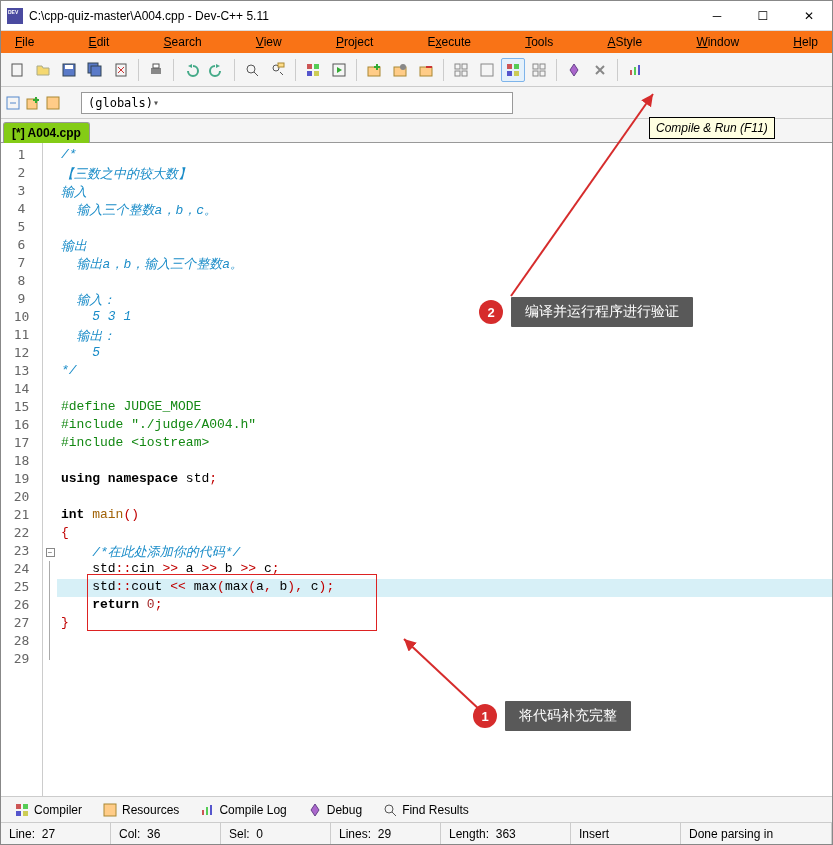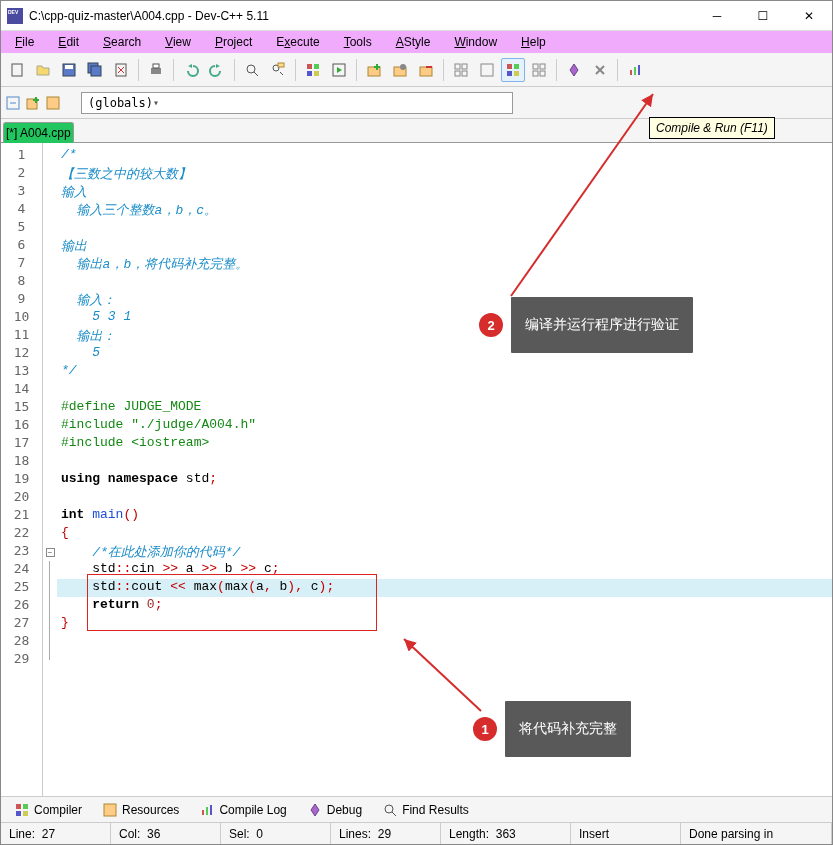--- a/index.html
+++ b/index.html
@@ -3,59 +3,59 @@
 <meta charset="utf-8">
 <style>
 * { box-sizing: border-box; margin: 0; padding: 0; }
 body { font-family: "Segoe UI", Tahoma, sans-serif; font-size: 12px; background: #fff; width: 833px; height: 845px; overflow: hidden; display: flex; flex-direction: column; border: 1px solid #888; position: relative; }
 .titlebar { height: 30px; display: flex; align-items: center; padding: 0 0 0 6px; background: #fff; border-bottom: 1px solid #ddd; }
 .titlebar .app-icon { width: 16px; height: 16px; background: #4a4aa0; margin-right: 6px; position: relative; }
 .titlebar .app-icon::after { content: "DEV"; font-size: 5px; color: #fff; position: absolute; top: 1px; left: 1px; font-weight: bold; }
 .titlebar .title { flex: 1; font-size: 12px; color: #000; }
 .titlebar .win-btns { display: flex; }
 .titlebar .win-btn { width: 46px; height: 30px; display: flex; align-items: center; justify-content: center; cursor: pointer; font-size: 12px; }
-.menubar { height: 22px; display: flex; align-items: center; padding: 0 6px; background: #f0abfc; gap: 8px; }
+.menubar { height: 22px; display: flex; align-items: center; padding: 0 6px; background: #f97316; gap: 8px; justify-content: space-between; }
 .menubar .menu-item { padding: 2px 8px; cursor: pointer; font-size: 12px; }
 .menubar .menu-item .ul { text-decoration: underline; }
 .toolbar { height: 34px; display: flex; align-items: center; padding: 2px 4px; background: #f5f5f5; border-bottom: 1px solid #ccc; gap: 2px; }
 .toolbar .tb-btn { width: 24px; height: 24px; display: flex; align-items: center; justify-content: center; cursor: pointer; border: 1px solid transparent; border-radius: 2px; }
 .toolbar .sep { width: 1px; height: 22px; background: #ccc; margin: 0 3px; }
 .secondbar { height: 32px; display: flex; align-items: center; padding: 2px 4px; background: #f5f5f5; border-bottom: 1px solid #ccc; gap: 4px; }
 .secondbar .combo { flex: 0 0 432px; height: 22px; border: 1px solid #999; background: #fff; display: flex; align-items: center; padding: 0 6px; font-family: Consolas, monospace; font-size: 12px; }
 .secondbar .combo .dd { font-size: 10px; color: #555; }
 .tabs { height: 24px; display: flex; align-items: flex-end; background: #f5f5f5; border-bottom: 1px solid #999; padding-left: 2px; }
-.tabs .tab { padding: 3px 2px; background: #22c55e; border: 1px solid #999; border-bottom: none; border-radius: 3px 3px 0 0; font-size: 12px; position: relative; top: 1px; cursor: pointer; }
+.tabs .tab { padding: 3px 8px; background: #84cc16; border: 1px solid #999; border-bottom: none; border-radius: 3px 3px 0 0; font-size: 12px; position: relative; top: 1px; cursor: pointer; font-weight: bold; }
 .editor { flex: 1; display: flex; background: #fff; overflow: hidden; position: relative; }
 .gutter { width: 42px; background: #fff; border-right: 1px solid #ccc; padding-top: 4px; }
 .gutter .ln { height: 18px; text-align: center; color: #666; font-family: Consolas, monospace; font-size: 13px; }
 .fold-gutter { width: 14px; background: #fff; padding-top: 4px; }
 .fold-gutter .fg { height: 18px; display: flex; align-items: center; justify-content: center; position: relative; }
 .fold-gutter .fg .box { width: 9px; height: 9px; border: 1px solid #888; background: #fff; font-size: 8px; line-height: 7px; text-align: center; color: #555; }
 .fold-gutter .fg .vline { position: absolute; width: 1px; background: #aaa; left: 6px; }
 .code { flex: 1; padding-top: 4px; font-family: Consolas, "Courier New", monospace; font-size: 13px; position: relative; }
 .code .line { height: 18px; white-space: pre; padding-left: 4px; }
 .code .hl-line { background: #d7f0f7; }
 .c-cmt { color: #1a8cc8; font-style: italic; }
 .c-pp { color: #138813; }
 .c-kw { color: #000; font-weight: bold; }
 .c-num { color: #a52a2a; }
 .c-op  { color: #c00000; }
 .c-br { color: #c00000; }
 .c-str { color: #138813; }
-.c-fn { color: #1d4ed8; }
+.c-fn { color: #a16207; }
 .code .redbox { position: absolute; border: 1px solid #d22; pointer-events: none; }
 .bottom-tabs { height: 26px; display: flex; align-items: center; background: #f5f5f5; border-top: 1px solid #ccc; padding: 9px 4px; gap: 2px; }
 .bottom-tabs .btab { display: flex; align-items: center; padding: 2px 8px; border: 1px solid transparent; cursor: pointer; gap: 4px; font-size: 12px; }
 .statusbar { height: 22px; display: flex; align-items: center; background: #f5f5f5; border-top: 1px solid #ccc; font-size: 12px; }
 .statusbar .cell { padding: 0 8px; border-right: 1px solid #ccc; height: 100%; display: flex; align-items: center; }
 .statusbar .spacer { flex: 1; }
 .tooltip { position: absolute; background: #ffffe1; border: 1px solid #000; padding: 3px 6px; font-size: 12px; z-index: 50; }
 .annot { position: absolute; display: flex; align-items: center; z-index: 40; pointer-events: none; }
 .annot .num-circle { width: 24px; height: 24px; border-radius: 50%; background: #d62c2c; color: #fff; display: flex; align-items: center; justify-content: center; font-size: 13px; font-weight: bold; margin-right: 8px; }
-.annot .label-box { background: #595959; color: #fff; padding: 19px 14px; font-size: 14px; border-radius: 1px; }
+.annot .label-box { background: #595959; color: #fff; padding: 6px 14px; font-size: 14px; border-radius: 1px; }
 svg.arrow { position: absolute; z-index: 39; pointer-events: none; }
 .ic { width: 16px; height: 16px; display: block; }
 </style>
 </head>
 <body>
 
 <div class="titlebar">
   <div class="app-icon"></div>
   <div class="title">C:\cpp-quiz-master\A004.cpp - Dev-C++ 5.11</div>
   <div class="win-btns">
@@ -333,21 +333,21 @@
       </div>
     </div>
   <div class="code" id="code">
     <div class="redbox" style="left:30px;top:431px;width:290px;height:57px;"></div>
   <div class="line"><span class="c-cmt">/*</span></div>
       <div class="line"><span class="c-cmt">【三数之中的较大数】</span></div>
       <div class="line"><span class="c-cmt">输入</span></div>
       <div class="line"><span class="c-cmt">  输入三个整数a，b，c。</span></div>
       <div class="line"><span class="c-cmt"></span></div>
       <div class="line"><span class="c-cmt">输出</span></div>
-      <div class="line"><span class="c-cmt">  输出a，b，将代码补充完整。</span></div>
+      <div class="line"><span class="c-cmt">  输出a，b，输入三个整数a。</span></div>
       <div class="line"><span class="c-cmt"></span></div>
       <div class="line"><span class="c-cmt">  输入：</span></div>
       <div class="line"><span class="c-cmt">    5 3 1</span></div>
       <div class="line"><span class="c-cmt">  输出：</span></div>
       <div class="line"><span class="c-cmt">    5</span></div>
       <div class="line"><span class="c-cmt">*/</span></div>
       <div class="line"></div>
       <div class="line"><span class="c-pp">#define JUDGE_MODE</span></div>
       <div class="line"><span class="c-pp">#include </span><span class="c-str">"./judge/A004.h"</span></div>
       <div class="line"><span class="c-pp">#include </span><span class="c-str">&lt;iostream&gt;</span></div>

